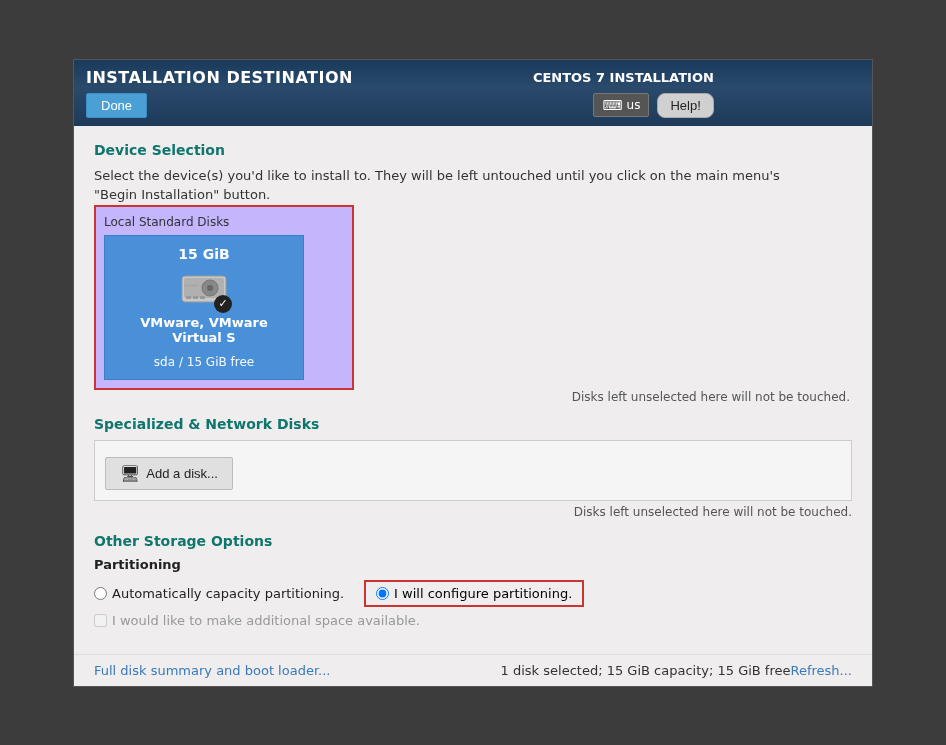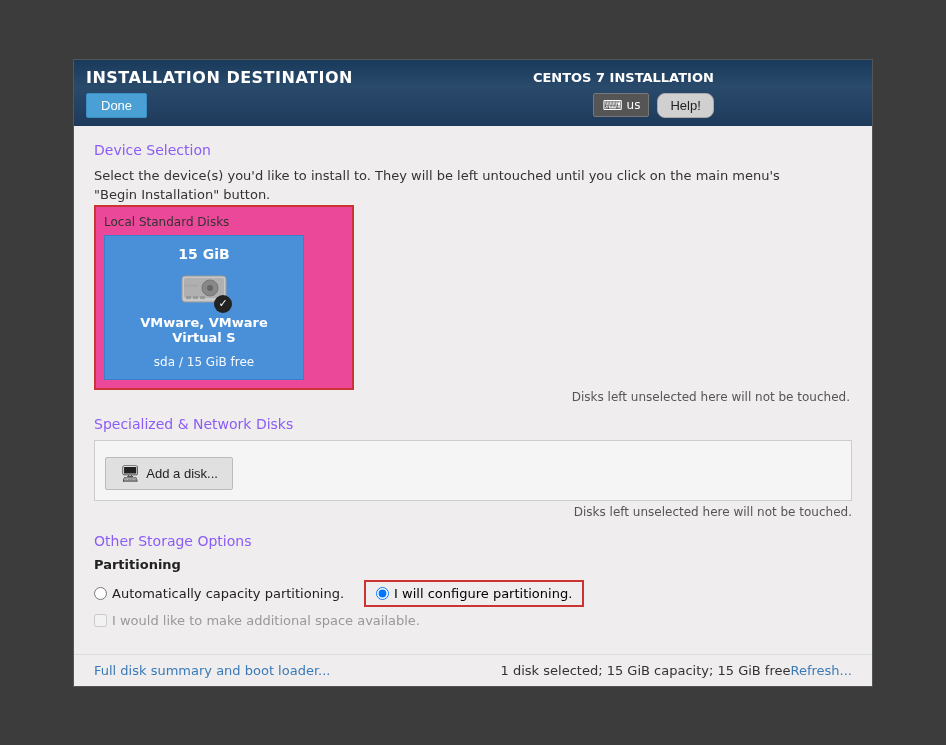--- a/index.html
+++ b/index.html
@@ -82,35 +82,35 @@
     }
 
     .content {
       padding: 16px 20px;
       flex: 1;
       background: #efeded;
     }
 
     .section-title {
       font-size: 14px;
-      font-weight: normal;
-      color: #8b5cf6;
+      font-weight: bold;
+      color: #0f766e;
       margin-bottom: 8px;
     }
 
     .description {
       color: #333;
       font-size: 13px;
       line-height: 1.5;
     }
 
     .disks-container {
       border: 2px solid #cc3333;
       padding: 8px;
-      background: #ec4899;
+      background: #c4b5fd;
       display: inline-flex;
       flex-direction: column;
       margin-bottom: 0;
       min-width: 260px;
     }
 
     .disks-section-label {
       font-size: 12px;
       color: #333;
       margin-bottom: 6px;

